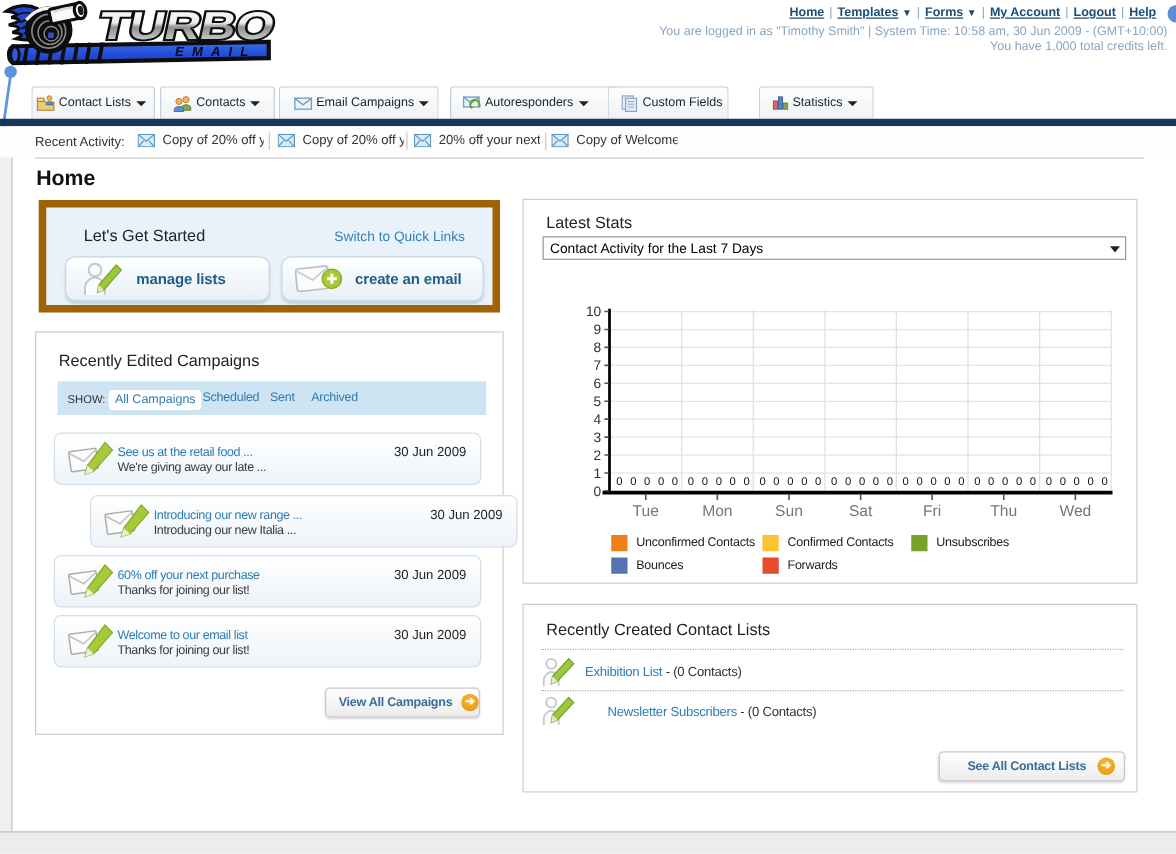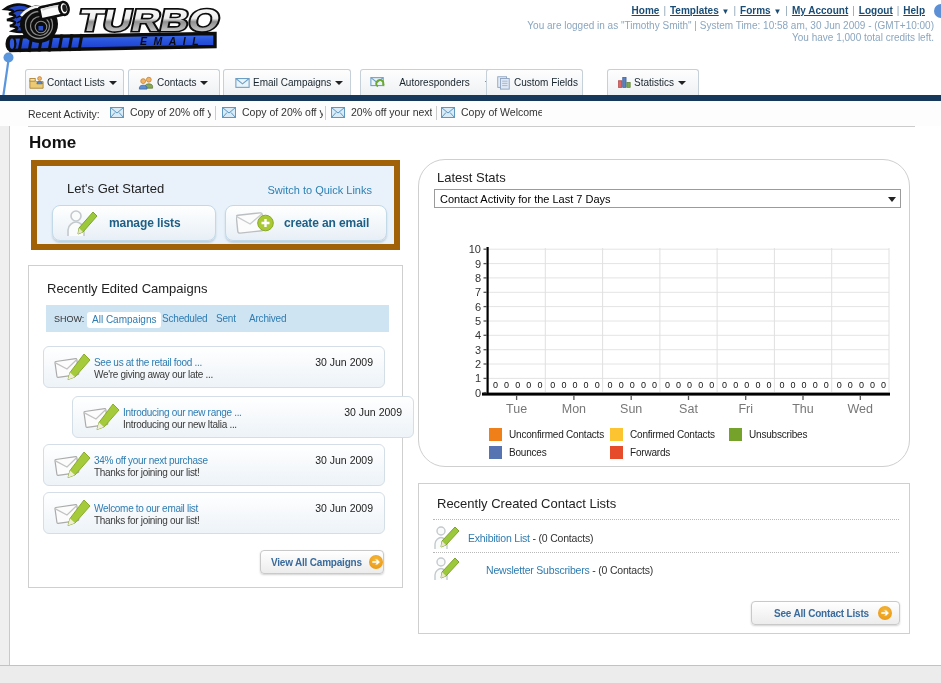--- a/index.html
+++ b/index.html
@@ -20,21 +20,21 @@
 #navybar{left:0;top:95px;width:941px;height:6px;background:#16385b;}
 #recent{left:0;top:101px;width:941px;height:25px;background:#fdfdfd;font-size:10.5px;color:#333;text-align:center;}
 #recent .inner{position:absolute;left:28px;top:0;right:26px;height:25px;border-bottom:1px solid #cccccc;}
 .ritem{position:absolute;top:5px;display:flex;align-items:center;white-space:nowrap;width:101px;overflow:hidden;}
 .renv{margin-right:6px;flex:0 0 14px;}
 .rsep{position:absolute;top:5px;height:14px;border-left:1px solid #ccc;}
 #hometitle{left:29px;top:133px;font-size:17px;font-weight:bold;color:#111;}
 .panel{background:#fff;border:1px solid #cfcfcf;box-sizing:border-box;}
 #p1{left:31px;top:160px;width:369px;height:90px;background:#e9f2fa;border:6px solid #a16207;box-sizing:border-box;}
 #p2{left:28px;top:265px;width:375px;height:323px;}
-#p3{left:418px;top:159px;width:492px;height:308px;border-radius:27px;}
+#p3{left:418px;top:159px;width:492px;height:308px;}
 #p4{left:418px;top:483px;width:492px;height:151px;}
 .ptitle{position:absolute;font-size:13px;color:#222;white-space:nowrap;}
 #p1 .link{position:absolute;right:22px;top:18px;font-size:11px;color:#2e80b5;white-space:nowrap;}
 .bigbtn{position:absolute;top:39px;height:36px;background:linear-gradient(#ffffff,#e7eff6);border:1px solid #c2d9e8;border-radius:8px;box-shadow:0 2px 2px rgba(120,150,170,.35);display:flex;align-items:center;font-size:12px;letter-spacing:-0.1px;font-weight:bold;color:#1e5f86;white-space:nowrap;box-sizing:border-box;}
 #showbar{position:absolute;left:17px;top:39px;width:343px;height:27px;background:#cfe4f3;font-size:10.5px;color:#333;}
 #showbar .pill{background:#fff;border-radius:3px;height:16px;line-height:16px;padding:0 5px;font-size:10px;color:#2e7cb2;white-space:nowrap;display:inline-block;}
 #showbar a{color:#2e7cb2;text-decoration:none;white-space:nowrap;font-size:10px;letter-spacing:-0.2px;}
 .crow{position:absolute;left:14px;width:342px;height:42px;background:linear-gradient(#ffffff,#edf3f8);border:1px solid #d3dee7;border-radius:6px;box-sizing:border-box;}
 .crow .t{position:absolute;left:50px;top:10px;font-size:10px;letter-spacing:-0.3px;color:#2e7cb2;white-space:nowrap;}
 .crow .s{position:absolute;left:50px;top:22px;font-size:10px;letter-spacing:-0.3px;color:#3a3a3a;white-space:nowrap;}
@@ -137,21 +137,21 @@
     <span class="arr"></span>
   </div>
 <div class="abs tab" style="left:223px;width:128px;">
     <span class="ic" style="margin-left:11px;width:15px;flex-basis:15px;"><svg width="15" height="15" viewBox="0 0 17 17">
         <rect x="1" y="4" width="15" height="10" fill="#eaf3fa" stroke="#6d9ec4" stroke-width="1.2"></rect>
         <path d="M1 4 L8.5 10 L16 4" fill="none" stroke="#6d9ec4" stroke-width="1.2"></path>
       </svg></span>
     <span class="lbl">Email Campaigns</span>
     <span class="arr"></span>
   </div>
-<div class="abs tab" style="left:360px;width:134px;justify-content:space-between;">
+<div class="abs tab" style="left:360px;width:134px;">
     <span class="ic" style="width:15px;flex-basis:15px;"><svg width="15" height="15" viewBox="0 0 17 17">
         <rect x="1" y="3" width="14" height="9" fill="#eaf3fa" stroke="#6d9ec4" stroke-width="1.2"></rect>
         <path d="M1 3 L8 8.5 L15 3" fill="none" stroke="#6d9ec4" stroke-width="1.2"></path>
         <path d="M9 13 a4 4 0 1 1 6 -2.5" fill="none" stroke="#6aa82e" stroke-width="2"></path>
         <path d="M16.5 10 l-3 .5 2.5 2.5 z" fill="#6aa82e"></path>
       </svg></span>
     <span class="lbl">Autoresponders</span>
     <span class="arr"></span>
   </div>
 <div class="abs tab" style="left:486px;width:97px;">
@@ -270,21 +270,21 @@
       <span class="cic" style="left:9px;top:5px;"><svg width="40" height="30" viewBox="0 0 40 30">
           <g transform="rotate(-8 14 17)">
             <rect x="3" y="8" width="22" height="16" rx="1" fill="#fcfcfc" stroke="#ababab" stroke-width="1.2"></rect>
             <path d="M3 9 L14 17 L25 9" fill="none" stroke="#c2c2c2" stroke-width="1.2"></path>
           </g>
           <g>
             <path d="M31 2 L37 8 L22 25 L15 27.5 L17 20.5 Z" fill="#a5cb3b" stroke="#8aab2e" stroke-width="1"></path>
             <path d="M17 20.5 L22 25 L15 27.5 Z" fill="#efedda"></path>
           </g>
         </svg></span>
-      <span class="t">34% off your next purchase</span>
+      <span class="t">60% off your next purchase</span>
       <span class="s">Thanks for joining our list!</span>
       <span class="d">30 Jun 2009</span>
     </div>
   <div class="crow" style="top:226px;">
       <span class="cic" style="left:9px;top:5px;"><svg width="40" height="30" viewBox="0 0 40 30">
           <g transform="rotate(-8 14 17)">
             <rect x="3" y="8" width="22" height="16" rx="1" fill="#fcfcfc" stroke="#ababab" stroke-width="1.2"></rect>
             <path d="M3 9 L14 17 L25 9" fill="none" stroke="#c2c2c2" stroke-width="1.2"></path>
           </g>
           <g>

